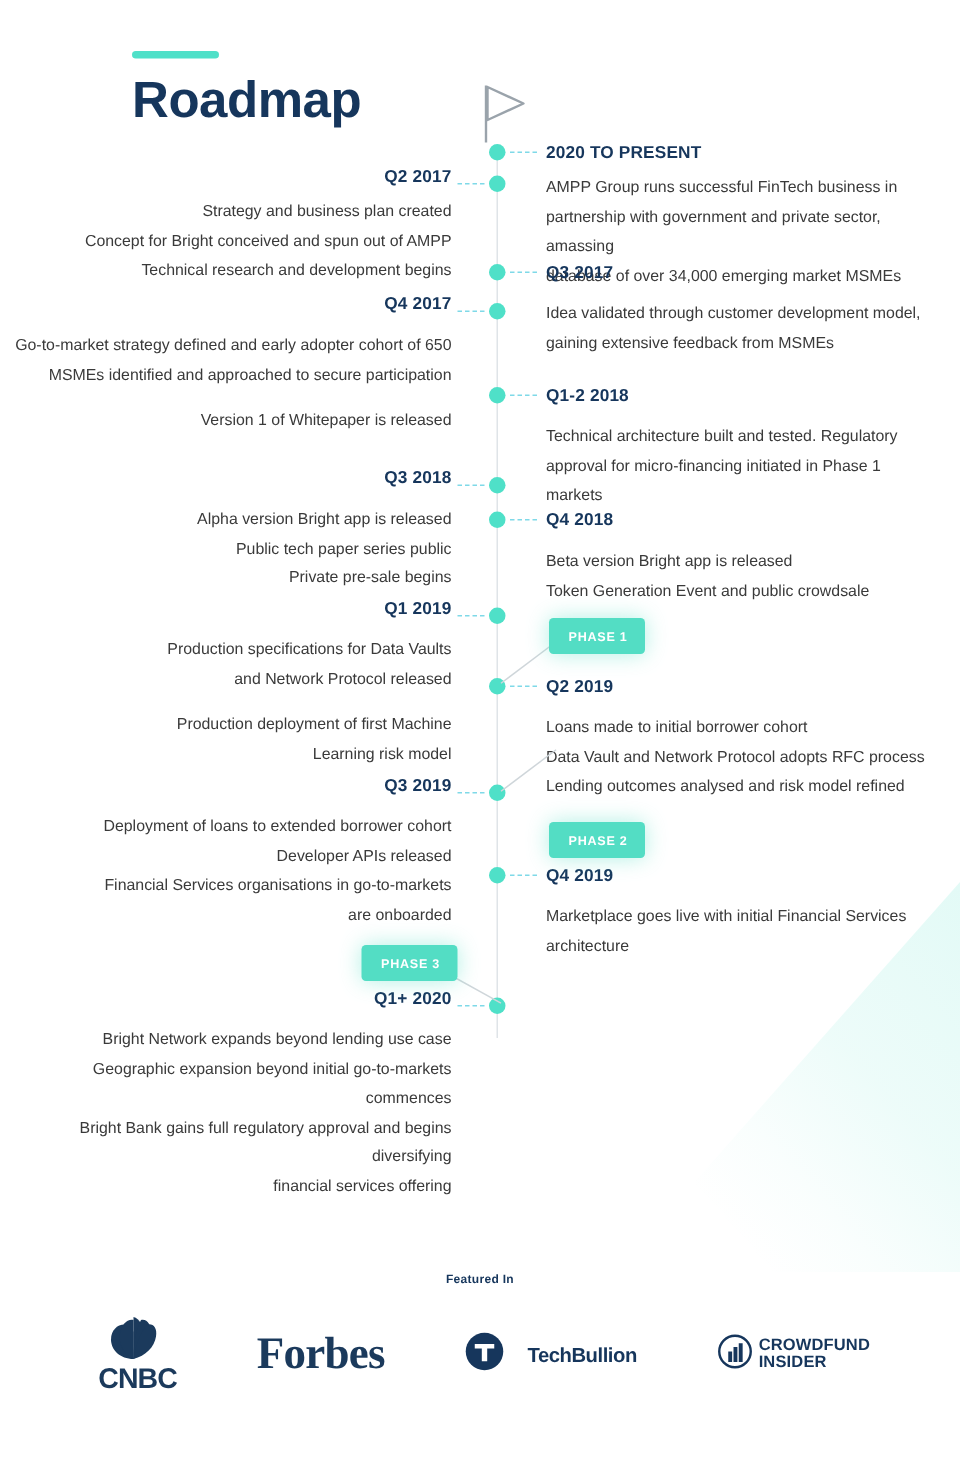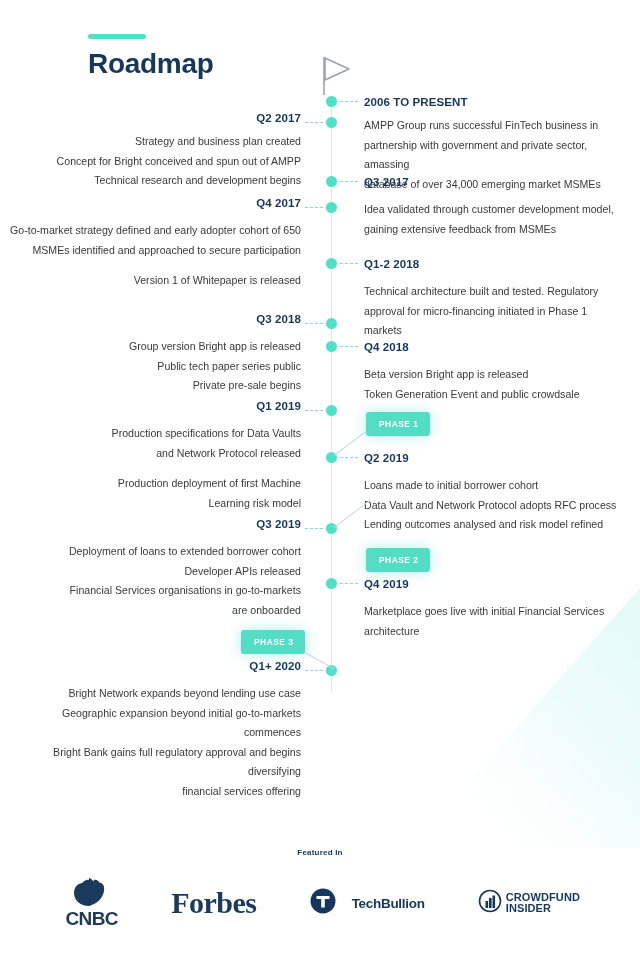--- a/index.html
+++ b/index.html
@@ -40,21 +40,21 @@
     top: 34px;
     width: 58px;
     height: 5px;
     border-radius: 3px;
     background: #4fe0c8;
   }
   .page-title {
     position: absolute;
     left: 88px;
     top: 48px;
-    font-size: 28px;
+    font-size: 34px;
     font-weight: bold;
     letter-spacing: -0.3px;
     color: #16365c;
   }
 
   
   .spine {
     position: absolute;
     left: 331px;
     top: 97px;
@@ -212,21 +212,21 @@
 <div class="dash" style="left:340px; top:263px; width:18px"></div>
 <div class="dash" style="left:305px; top:323px; width:18px"></div>
 <div class="dash" style="left:340px; top:346px; width:18px"></div>
 <div class="dash" style="left:305px; top:410px; width:18px"></div>
 <div class="dash" style="left:340px; top:457px; width:18px"></div>
 <div class="dash" style="left:305px; top:528px; width:18px"></div>
 <div class="dash" style="left:340px; top:583px; width:18px"></div>
 <div class="dash" style="left:305px; top:670px; width:18px"></div>
 
 <div class="entry right" style="left:364px; top:96px; width:262px">
-  <div class="q-label">2006 TO PRESENT</div>
+  <div class="q-label">2020 TO PRESENT</div>
   <div class="q-line">AMPP Group runs successful FinTech business in</div>
   <div class="q-line">partnership with government and private sector, amassing</div>
   <div class="q-line">database of over 34,000 emerging market MSMEs</div>
 </div>
 
 <div class="entry left" style="left:20px; top:112px; width:281px">
   <div class="q-label">Q2 2017</div>
   <div class="q-line">Strategy and business plan created</div>
   <div class="q-line">Concept for Bright conceived and spun out of AMPP</div>
   <div class="q-line">Technical research and development begins</div>
@@ -246,21 +246,21 @@
 </div>
 
 <div class="entry right" style="left:364px; top:258px; width:262px">
   <div class="q-label">Q1-2 2018</div>
   <div class="q-line gap">Technical architecture built and tested. Regulatory</div>
   <div class="q-line">approval for micro-financing initiated in Phase 1 markets</div>
 </div>
 
 <div class="entry left" style="left:20px; top:313px; width:281px">
   <div class="q-label">Q3 2018</div>
-  <div class="q-line gap">Group version Bright app is released</div>
+  <div class="q-line gap">Alpha version Bright app is released</div>
   <div class="q-line">Public tech paper series public</div>
   <div class="q-line">Private pre-sale begins</div>
 </div>
 
 <div class="entry right" style="left:364px; top:341px; width:262px">
   <div class="q-label">Q4 2018</div>
   <div class="q-line gap">Beta version Bright app is released</div>
   <div class="q-line">Token Generation Event and public crowdsale</div>
 </div>
 

